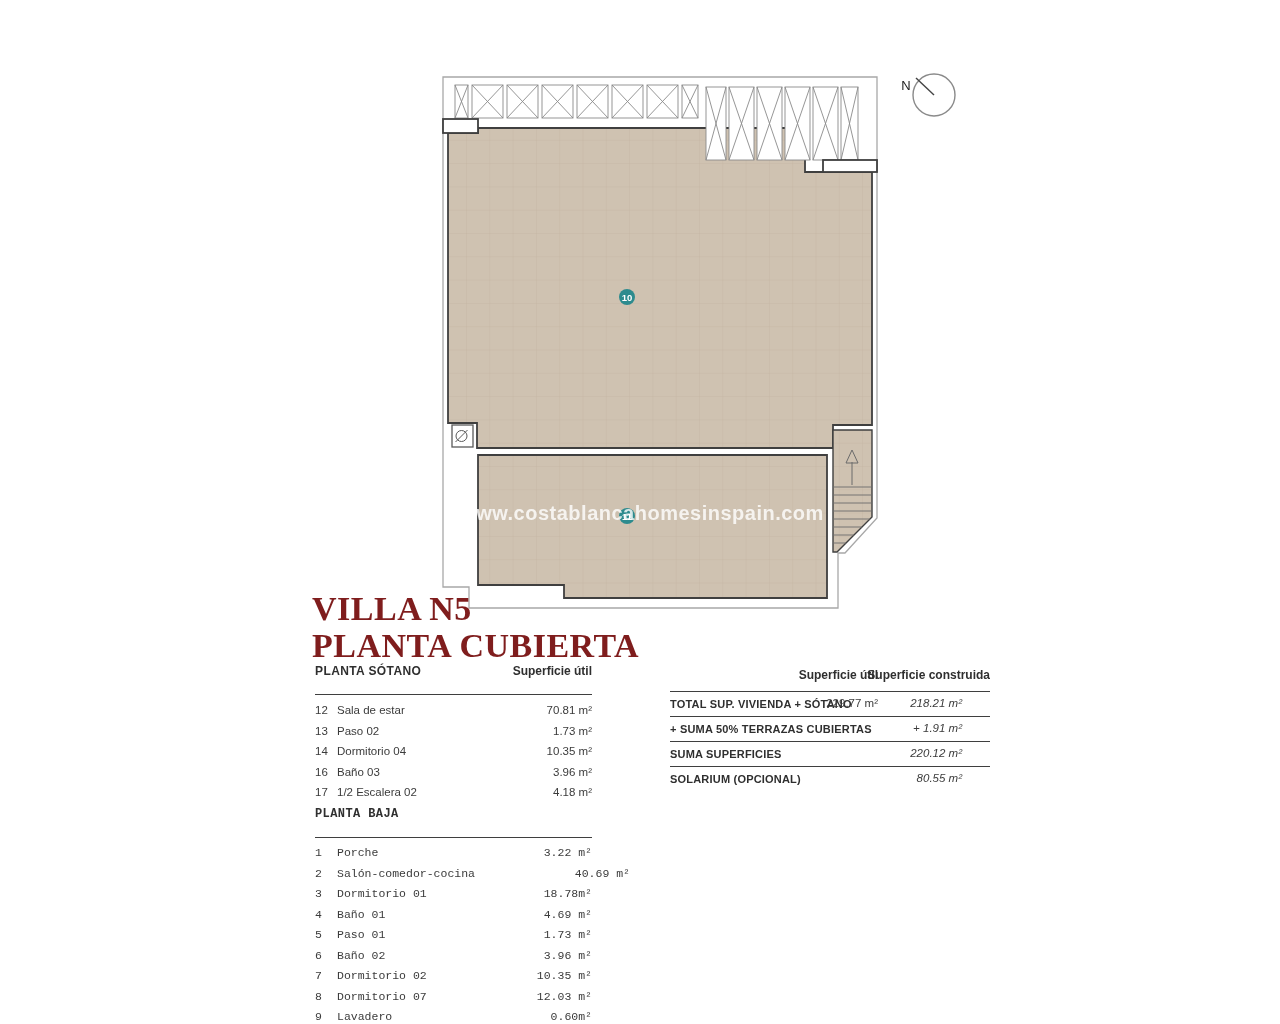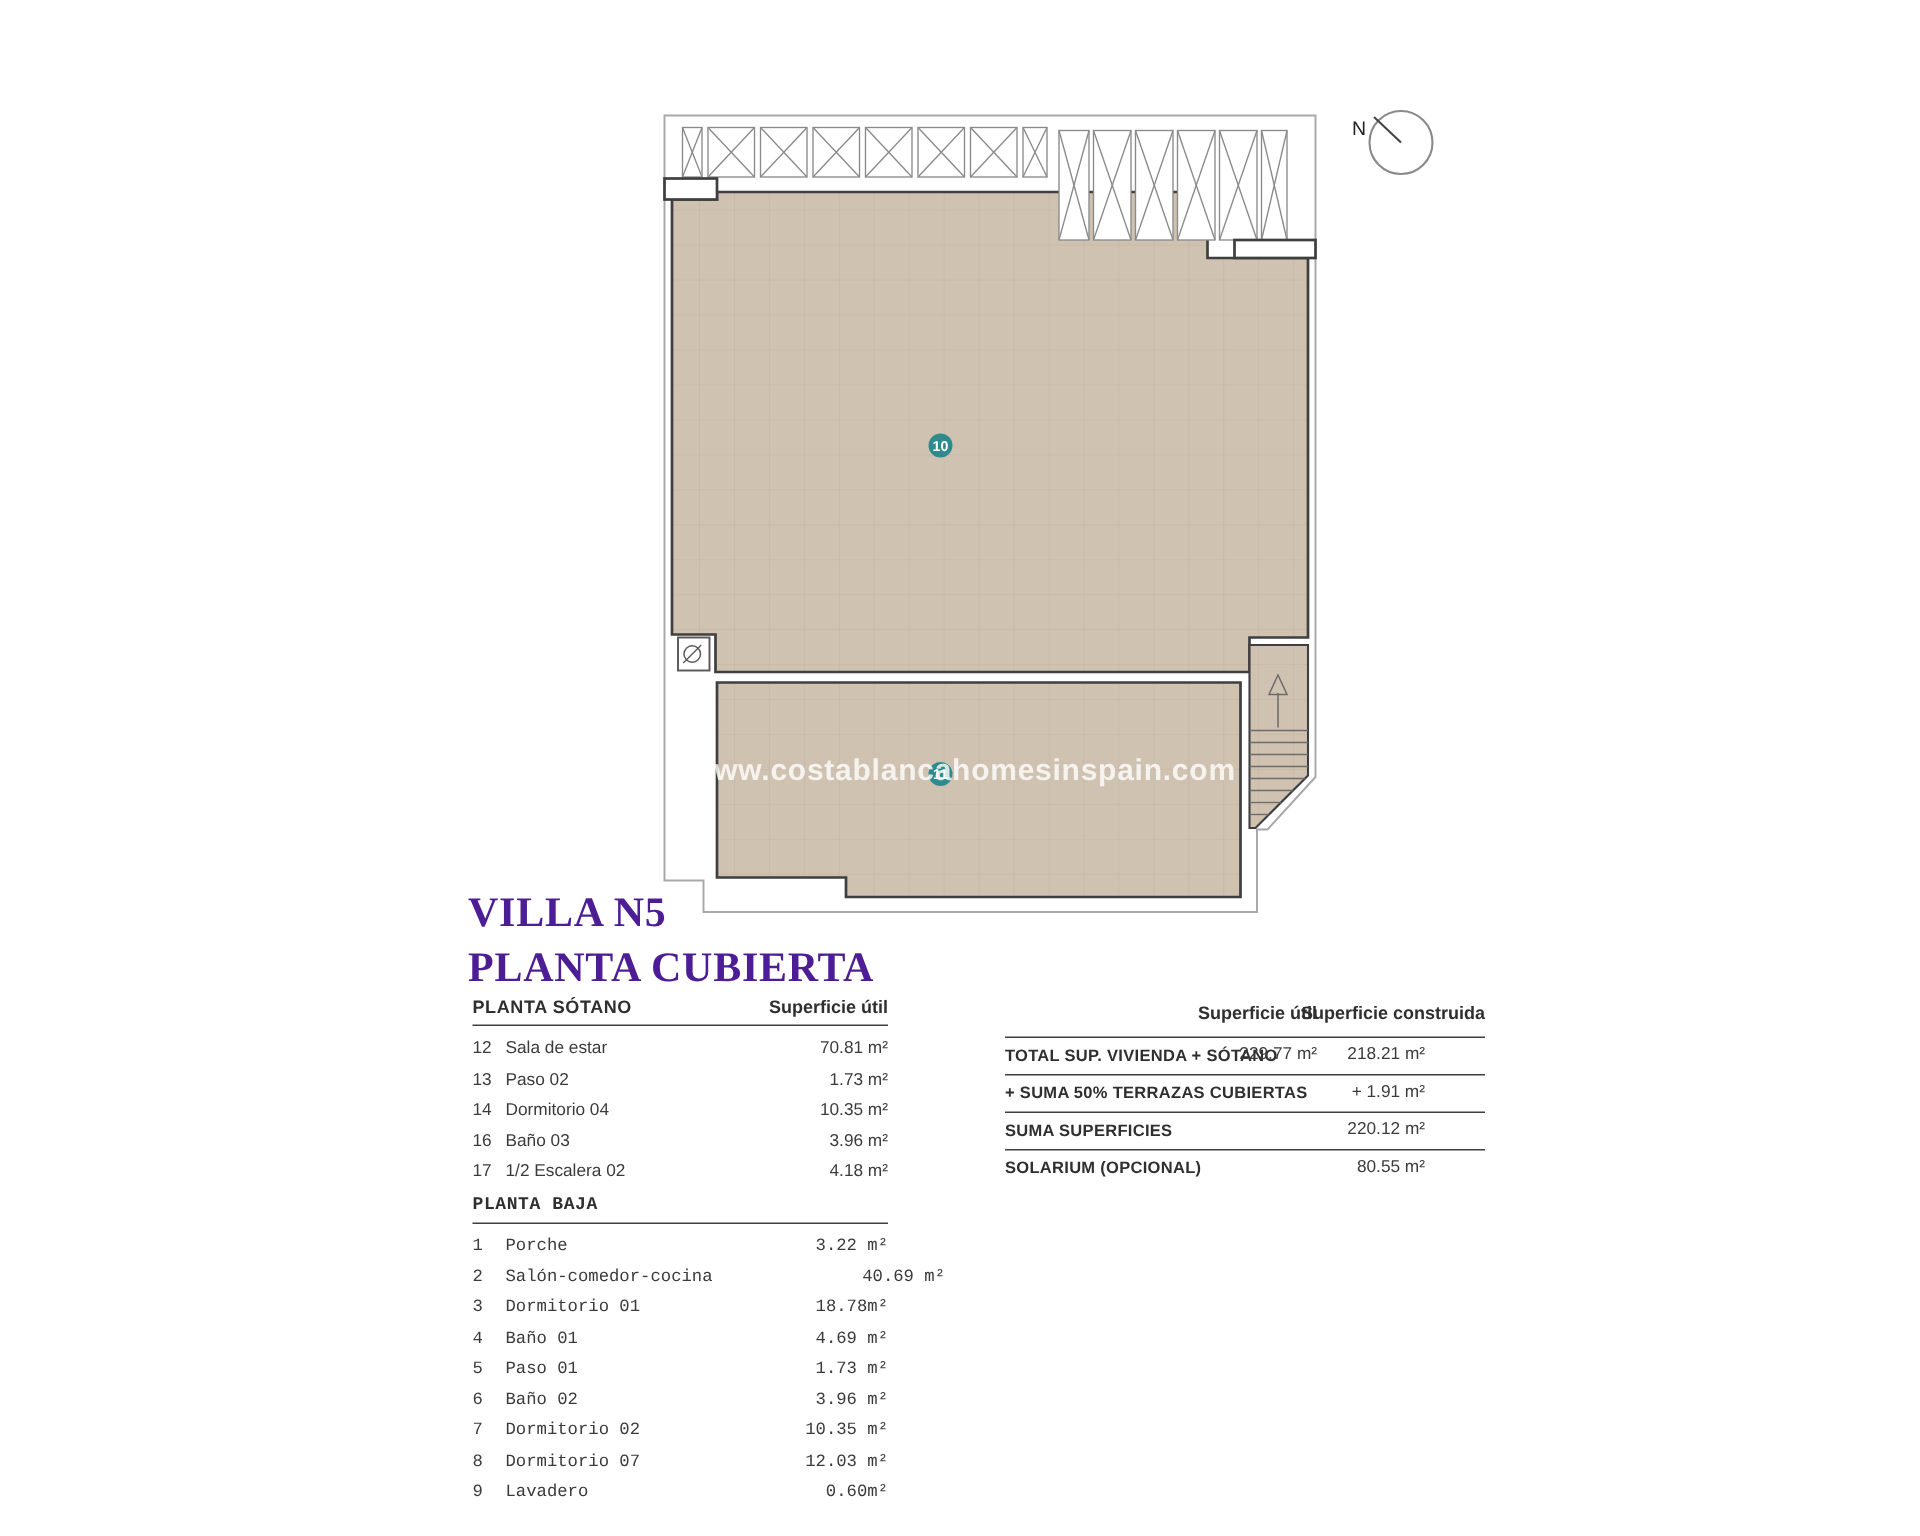--- a/index.html
+++ b/index.html
@@ -2,47 +2,47 @@
 <html><head>
 <meta charset="utf-8">
 <style>
   html,body{margin:0;padding:0;background:#ffffff;}
   .page{position:relative;width:1280px;height:1024px;background:#fff;overflow:hidden;
         font-family:"Liberation Sans",sans-serif;color:#3b3b3b;}
   svg text{font-family:"Liberation Sans",sans-serif;}
 
   
   .title{position:absolute;left:312px;top:590px;
-         font-family:"Liberation Serif",serif;font-weight:700;color:#4c1d95;
-         font-size:28px;line-height:37px;letter-spacing:.5px;}
+         font-family:"Liberation Serif",serif;font-weight:700;color:#7f1d1d;
+         font-size:34px;line-height:37px;letter-spacing:.5px;}
 
   
   .ltable{position:absolute;left:315px;top:664px;width:277px;font-size:11.5px;}
   .lt-header{display:flex;justify-content:space-between;align-items:center;
-             padding-bottom:5px;border-bottom:1.6px solid #3f3f3f;margin-bottom:5px;}
+             padding-bottom:16px;border-bottom:1.6px solid #3f3f3f;margin-bottom:5px;}
   .lt-header .hl{font-weight:700;font-size:12px;letter-spacing:.4px;color:#2f2f2f;}
   .lt-header .hr{font-weight:700;font-size:12px;color:#2f2f2f;}
   .lt-section + .lt-section{margin-top:4px;font-family:Liberation Mono, monospace;}
   .lrow{display:flex;align-items:center;height:20.5px;}
   .lrow .num{width:22px;}
   .lrow .nm{flex:1;}
   .lrow .val{text-align:right;}
   .lrow .val.offset{margin-right:-38px;}
 
   
   .rtable{position:absolute;left:670px;top:664px;width:320px;font-size:11.5px;}
   .rt-header{position:relative;height:14px;padding-top:4px;padding-bottom:9px;
              border-bottom:1.5px solid #3f3f3f;}
   .rt-header .h1{position:absolute;right:112px;top:4px;font-weight:700;font-size:12px;color:#2f2f2f;white-space:nowrap;}
   .rt-header .h2{position:absolute;right:0;top:4px;font-weight:700;font-size:12px;color:#2f2f2f;white-space:nowrap;text-align:center;}
   .rrow{position:relative;height:24px;border-bottom:1.3px solid #3f3f3f;}
   .rrow.no-line{border-bottom:none;}
   .rrow .rlabel{position:absolute;left:0;top:6px;font-weight:700;font-size:11px;letter-spacing:.2px;color:#2f2f2f;white-space:nowrap;}
   .rrow .rv1{position:absolute;right:112px;top:5px;white-space:nowrap;}
-  .rrow .rv2{position:absolute;right:40px;top:5px;white-space:nowrap;}
+  .rrow .rv2{position:absolute;right:28px;top:5px;white-space:nowrap;font-style:italic;}
 </style>
 </head>
 <body>
 
 <div class="page">
 
   <svg width="1280" height="1024" viewBox="0 0 1280 1024" style="position:absolute;left:0;top:0;">
     <defs>
       <pattern id="grid" width="23.3" height="23.3" patternUnits="userSpaceOnUse">
         <path d="M23.3,0 L0,0 L0,23.3" fill="none" stroke="#b9ab99" stroke-width="0.8" opacity="0.55"></path>

